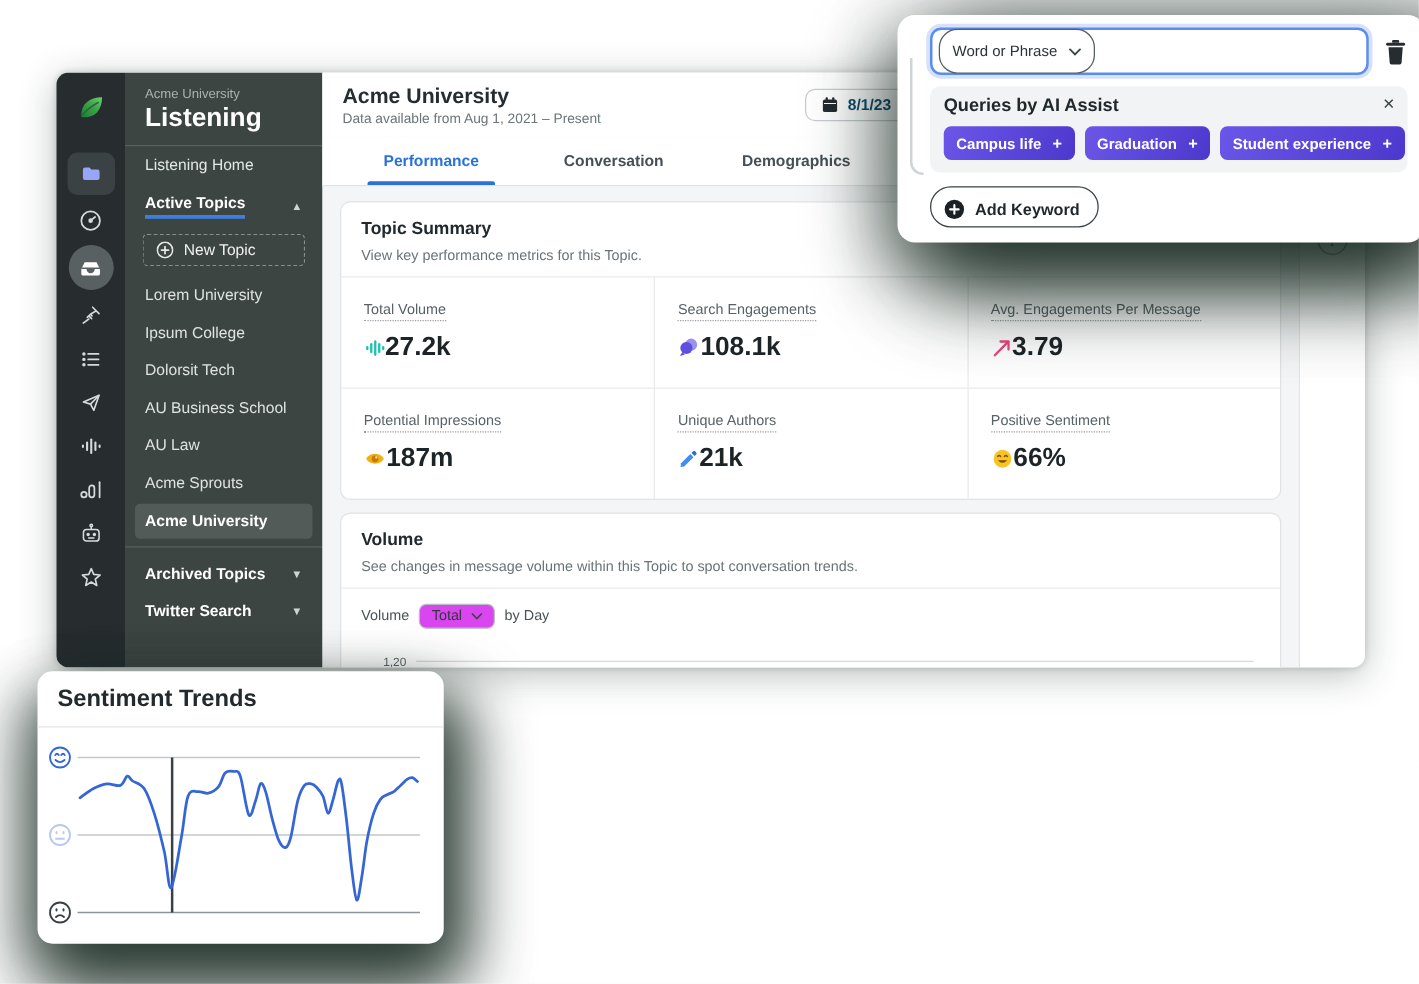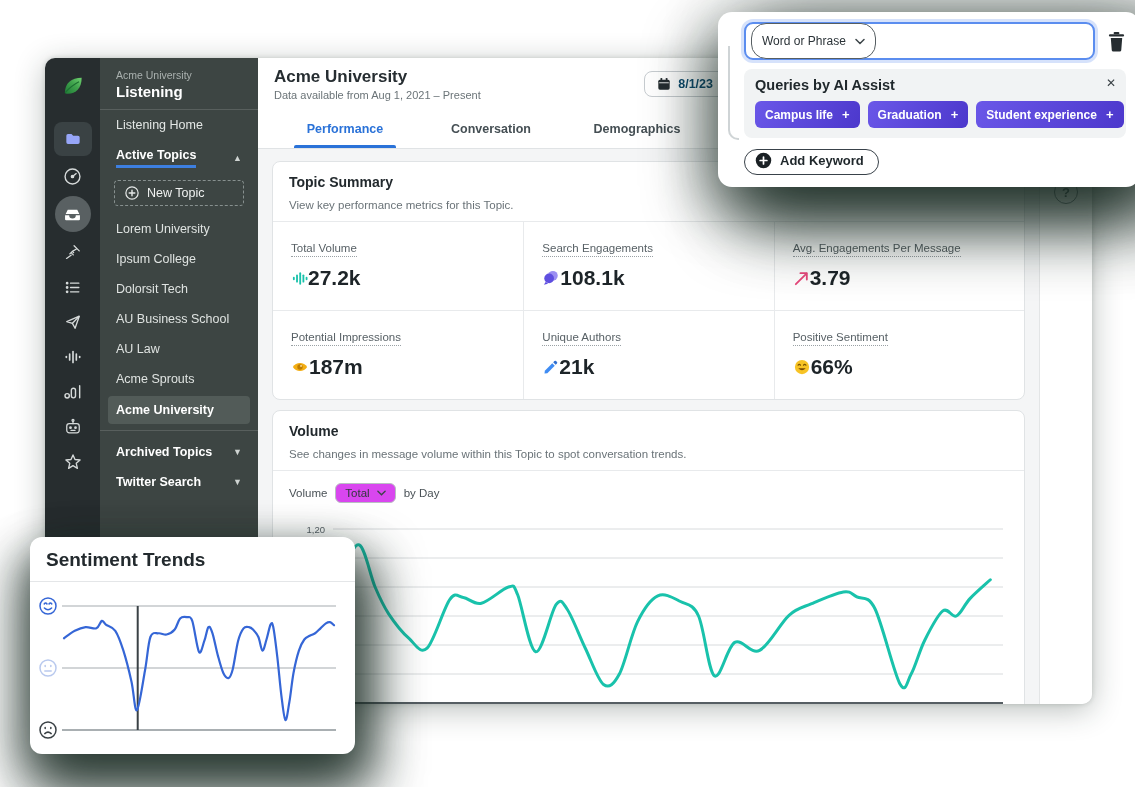--- a/index.html
+++ b/index.html
@@ -1,36 +1,36 @@
 <!DOCTYPE html>
 <html><head>
 <meta charset="utf-8">
 <style>
   html,body{margin:0;padding:0;}
   body{width:1135px;height:787px;position:relative;background:#ffffff;overflow:hidden;
        font-family:"Liberation Sans",sans-serif;color:#242b2f;}
   svg text{font-family:"Liberation Sans",sans-serif;}
 
   
-  .window{position:absolute;left:45px;top:58px;width:1047px;height:646px;border-radius:10px;
+  .window{position:absolute;left:45px;top:58px;width:1047px;height:476px;border-radius:10px;
           display:flex;overflow:hidden;background:#f4f5f6;
           box-shadow:0 6px 30px rgba(25,42,35,.30),0 0 5px rgba(25,42,35,.18);}
   
   .rail{width:55px;background:#272d2f;display:flex;flex-direction:column;align-items:center;
         padding-top:12px;flex:0 0 55px;}
   .rail-item{width:38px;height:34px;display:flex;align-items:center;justify-content:center;margin-bottom:1px;cursor:pointer;}
   .rail-item.sq{background:#3a4244;border-radius:8px;height:34px;margin:2px 0 3px;}
   .rail-item.circ{background:#596062;border-radius:50%;width:36px;height:36px;margin:2px 0 3px;}
   .rail-logo{margin-bottom:16px;}
 
   
   .sidebar{width:158px;background:#3d4543;color:#e3e7e5;flex:0 0 158px;font-size:12.5px;}
   .sb-head{padding:11px 16px 9px;border-bottom:1px solid rgba(255,255,255,.14);}
   .sb-acct{font-size:10.5px;color:#aab1af;}
-  .sb-prod{font-size:15px;font-weight:bold;color:#fff;margin-top:2px;}
+  .sb-prod{font-size:21px;font-weight:bold;color:#fff;margin-top:2px;}
   .sb-row{display:flex;align-items:center;justify-content:space-between;padding:8px 16px;cursor:pointer;}
   .sb-row.head{font-weight:bold;color:#fff;}
   .sb-underline{display:inline-block;border-bottom:3px solid #3d7fe0;padding-bottom:3px;}
   .chev{font-size:9px;color:#cfd4d2;}
   .new-topic{margin:4px 14px 8px;border:1px dashed #87908f;border-radius:4px;padding:5px 10px;
              display:flex;align-items:center;gap:8px;color:#f0f2f1;cursor:pointer;}
   .sb-item{padding:8px 16px;color:#dfe3e1;cursor:pointer;}
   .sb-item.active{background:#525b58;margin:2px 8px;padding:7px 8px;border-radius:4px;color:#fff;font-weight:bold;}
   .sb-divider{border-top:1px solid rgba(255,255,255,.14);margin:6px 0;}
 
@@ -88,21 +88,21 @@
   .type-pill{border:1.3px solid #565e62;border-radius:15px;padding:10px 10px;font-size:12px;color:#2b3338;
              display:flex;align-items:center;gap:9px;cursor:pointer;background:#fff;white-space:nowrap;}
   .ai-panel{margin-top:9px;background:#f1f3f4;border-radius:8px;padding:8px 11px 10px;position:relative;}
   .ai-title{font-size:14.5px;font-weight:bold;color:#20282c;}
   .ai-close{position:absolute;right:10px;top:7px;font-size:12px;color:#3a4246;cursor:pointer;}
   .chip-row{display:flex;gap:8px;margin-top:8px;}
   .chip{background:linear-gradient(115deg,#6a57e8 0%,#4c38cc 100%);color:#fff;border-radius:6px;
         padding:6px 10px;font-size:12px;font-weight:bold;display:flex;align-items:center;gap:9px;cursor:pointer;white-space:nowrap;}
   .chip-plus{font-size:13px;}
   .add-kw{margin-top:11px;display:inline-flex;align-items:center;gap:8px;border:1.7px solid #39424a;border-radius:17px;
-          padding:2px 14px 5px 10px;font-size:13px;font-weight:bold;color:#1f272b;background:#fff;cursor:pointer;}
+          padding:9px 14px 5px 10px;font-size:13px;font-weight:bold;color:#1f272b;background:#fff;cursor:pointer;}
 
   
   .sent-card{position:absolute;left:30px;top:537px;width:325px;background:#fff;border-radius:12px;z-index:20;
              box-shadow:16px 24px 48px 4px rgba(18,36,28,.72),-12px 16px 42px rgba(18,36,28,.38),0 40px 60px 6px rgba(18,36,28,.45);}
   .sent-head{padding:12px 16px 10px;font-size:19px;font-weight:bold;color:#232a2e;border-bottom:1px solid #e4e6e8;}
   .sent-body{padding:8px 10px 10px 6px;}
 </style>
 </head>
 <body>
 

